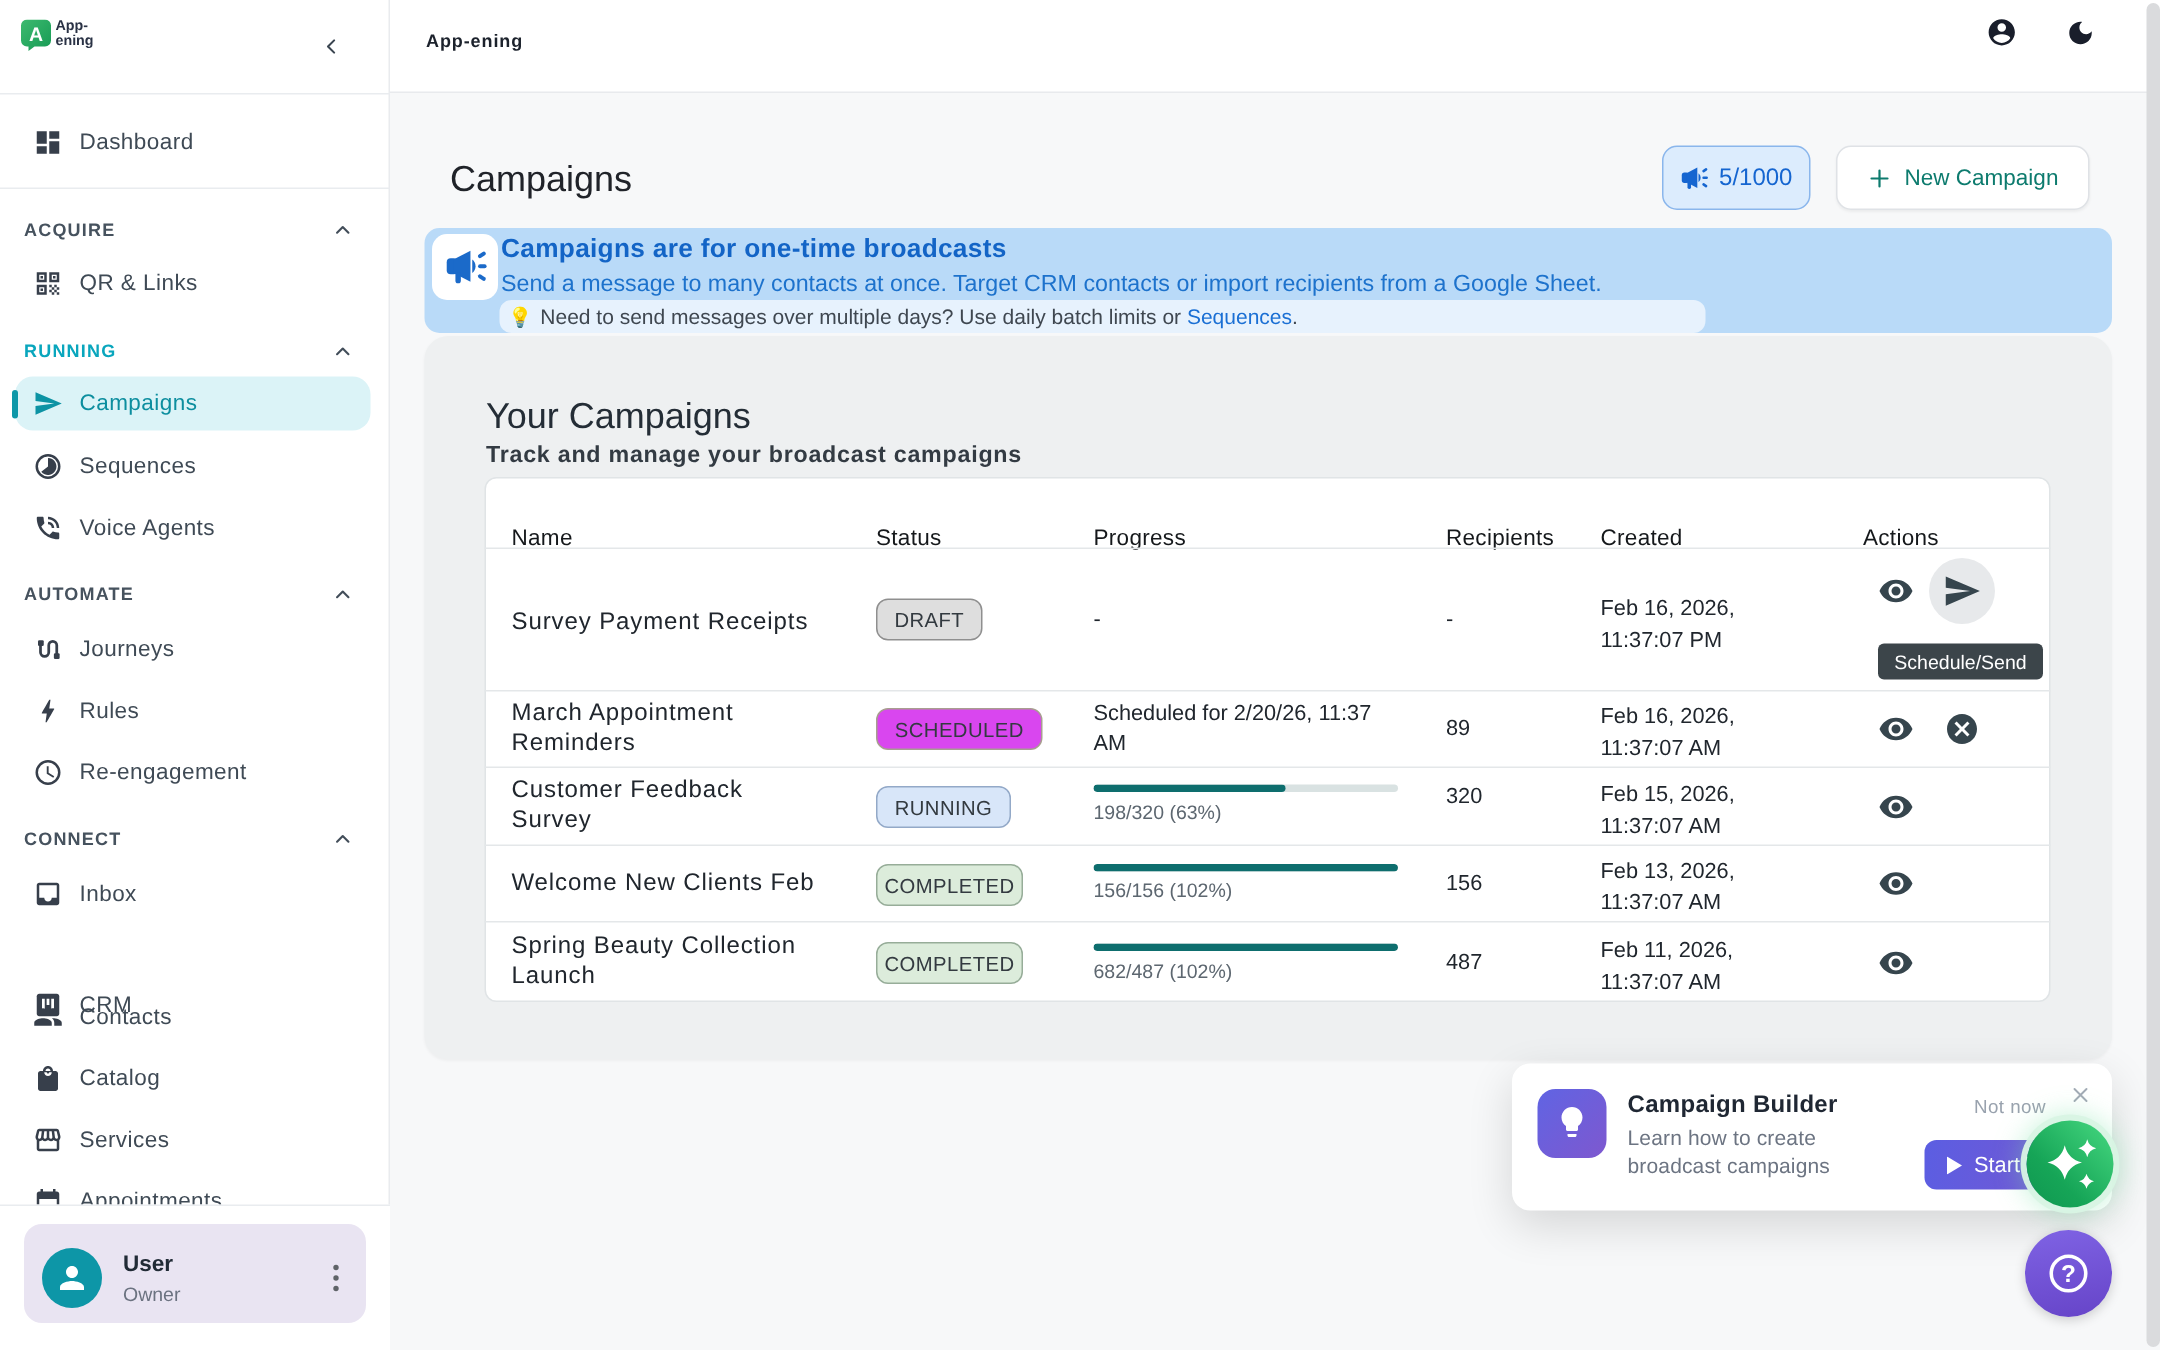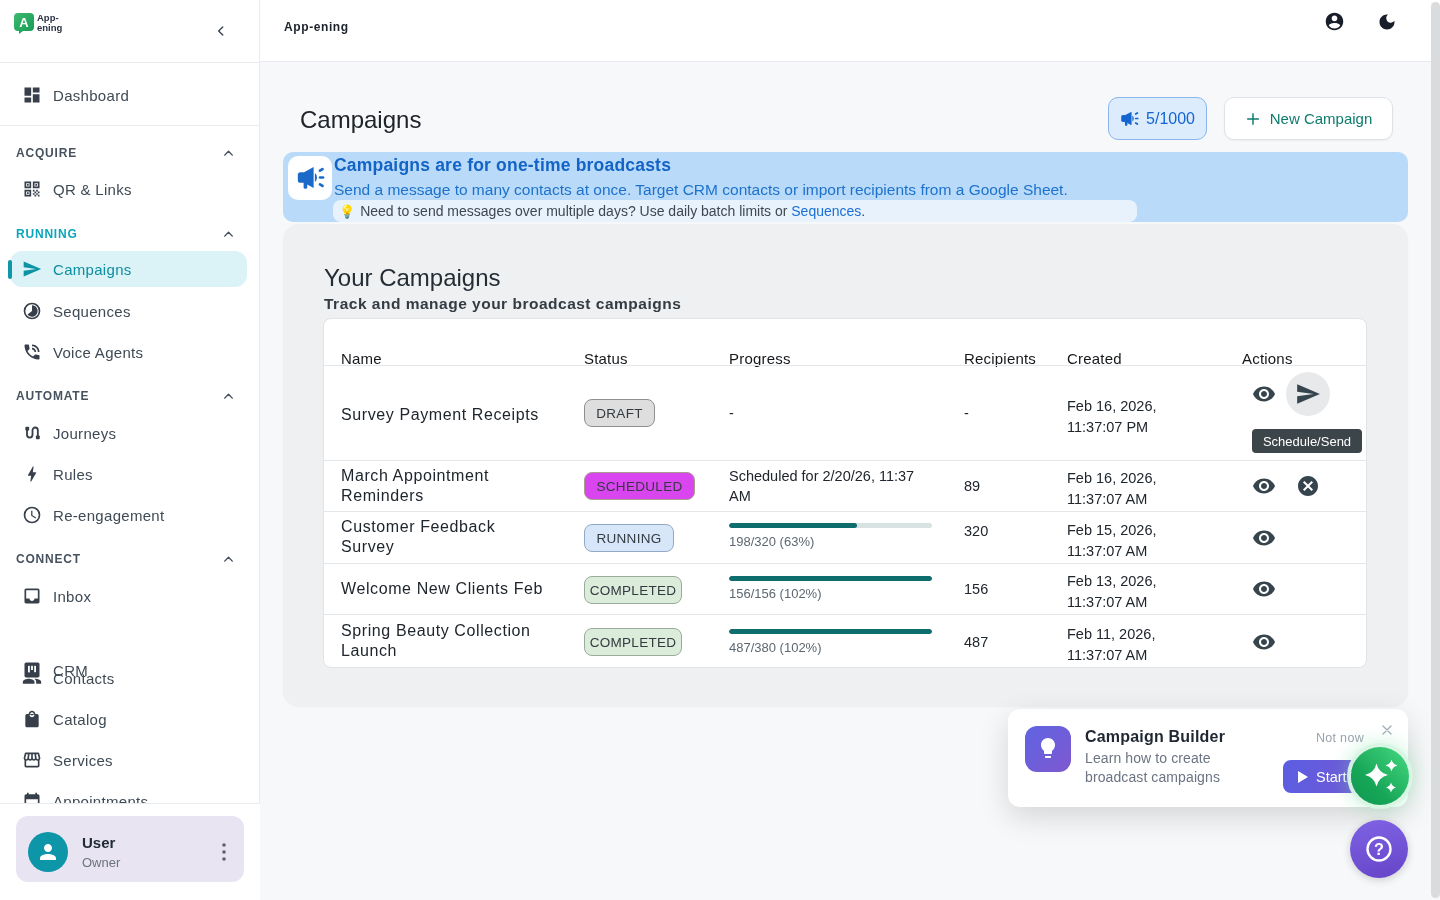--- a/index.html
+++ b/index.html
@@ -321,21 +321,21 @@
   <div class="cell cr" style="top:253px;">Feb 13, 2026,<br>11:37:07 AM</div>
   <svg class="eye" style="left:941px;top:271px;" width="24" height="24" viewBox="0 0 24 24" fill="#36454d">
       <path d="M12 4.5C7 4.5 2.73 7.61 1 12c1.73 4.39 6 7.5 11 7.5s9.27-3.11 11-7.5c-1.73-4.39-6-7.5-11-7.5zM12 17c-2.76 0-5-2.24-5-5s2.24-5 5-5 5 2.24 5 5-2.24 5-5 5zm0-8c-1.66 0-3 1.34-3 3s1.34 3 3 3 3-1.34 3-3-1.34-3-3-3z"></path>
     </svg>
 
   <div class="cell nm" style="top:303px;">Spring Beauty Collection<br>Launch</div>
   <div class="pill" style="left:261px;top:310px;width:98px;background:#dcecdb;border:1.5px solid #97ad99;">COMPLETED</div>
   <div class="bar" style="left:406px;top:311px;">
       <i style="width:100%"></i>
     </div>
-  <div class="cell mut" style="left:406px;top:322px;">487/380 (102%)</div>
+  <div class="cell mut" style="left:406px;top:322px;">682/487 (102%)</div>
   <div class="cell" style="left:641px;top:316px;">487</div>
   <div class="cell cr" style="top:306px;">Feb 11, 2026,<br>11:37:07 AM</div>
   <svg class="eye" style="left:941px;top:324px;" width="24" height="24" viewBox="0 0 24 24" fill="#36454d">
       <path d="M12 4.5C7 4.5 2.73 7.61 1 12c1.73 4.39 6 7.5 11 7.5s9.27-3.11 11-7.5c-1.73-4.39-6-7.5-11-7.5zM12 17c-2.76 0-5-2.24-5-5s2.24-5 5-5 5 2.24 5 5-2.24 5-5 5zm0-8c-1.66 0-3 1.34-3 3s1.34 3 3 3 3-1.34 3-3-1.34-3-3-3z"></path>
     </svg>
 </div>
 <style>
 #tbl .hc { top:18px; font-weight:500; font-size:15px; letter-spacing:.2px; color:#15181b;margin-top:14px; }
 #tbl .nm { left:18px; width:215px; font-size:16px; letter-spacing:.6px; color:#20262d; line-height:20px; }
 #tbl .cr { left:744px; width:130px; line-height:21px; }

